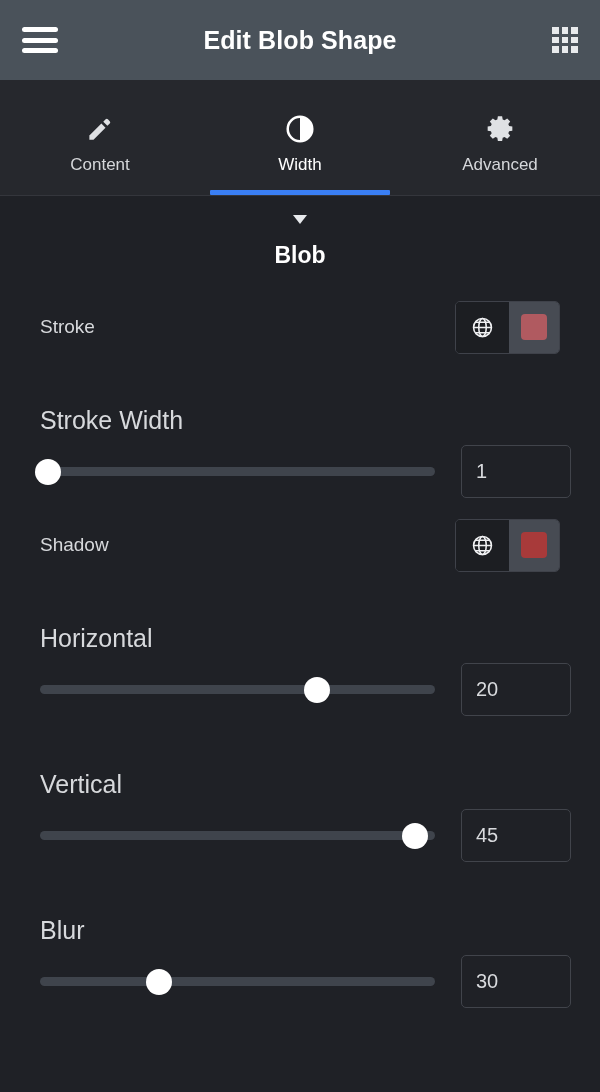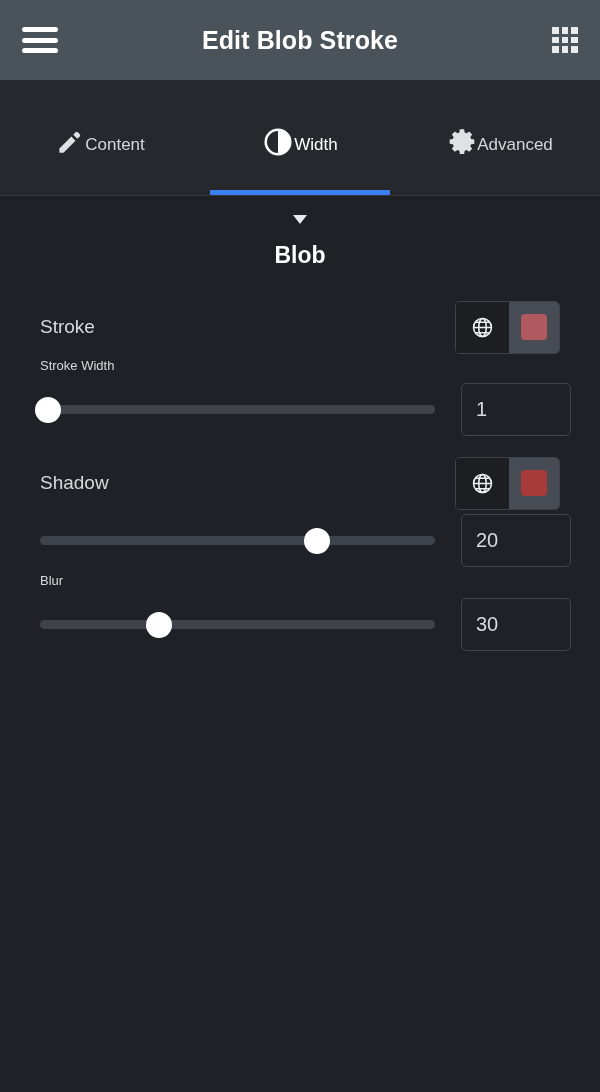--- a/index.html
+++ b/index.html
@@ -27,21 +27,21 @@
   .grid-icon { width:26px; height:26px; display:grid; grid-template-columns:repeat(3,1fr); grid-template-rows:repeat(3,1fr); gap:3px; cursor:pointer; z-index:2; }
   .grid-icon i { display:block; background:#e9ebed; }
 
   
   .tabs {
     height:116px; background:#26282d;
     display:flex; align-items:stretch;
     border-bottom:1px solid #34363c;
   }
   .tab {
-    flex:1; display:flex; 
+    flex:1; display:flex; flex-direction:column;
     align-items:center; justify-content:center;
     position:relative; cursor:pointer; padding-top:8px;
   }
   .tab-icon { height:40px; display:flex; align-items:center; justify-content:center; }
   .tab-label { font-size:17px; color:#d5d7da; margin-top:6px; }
   .tab.active .tab-label { color:#ffffff; }
   .tab-underline {
     position:absolute; bottom:0; left:50%; transform:translateX(-50%);
     width:180px; height:5px; background:#3a7ff4; border-radius:1px;
   }
@@ -57,21 +57,21 @@
   .caret-tri { width:0; height:0; border-left:7px solid transparent; border-right:7px solid transparent; border-top:9px solid #e7e9ec; }
   .section-title { font-size:23px; font-weight:bold; color:#ffffff; }
 
   
   .row {
     display:flex; align-items:center; justify-content:space-between;
     min-height:62px;
   }
   .row-label { font-size:19px; color:#d7d9dc; }
 
-  .field-label { font-size:13px; color:#d7d9dc; margin-bottom:10px; }
+  .field-label { font-size:25px; color:#d7d9dc; margin-bottom:10px;margin-top:48px; }
 
   
   .color-ctrl {
     display:flex; align-items:stretch;
     width:105px; height:53px;
     border:1px solid #3f424a; border-radius:5px;
     overflow:hidden; cursor:pointer;
   }
   .color-ctrl .globe-btn {
     width:53px; background:#1c1e22;
@@ -110,21 +110,21 @@
 </style>
 </head>
 <body>
 
 <div class="titlebar">
   <div class="hamburger">
     <span></span>
     <span></span>
     <span></span>
   </div>
-  <div class="titlebar-title">Edit Blob Stroke</div>
+  <div class="titlebar-title">Edit Blob Shape</div>
   <div class="grid-icon">
     <i></i>
       <i></i>
       <i></i>
     <i></i>
       <i></i>
       <i></i>
     <i></i>
       <i></i>
       <i></i>
@@ -219,30 +219,42 @@
           <line x1="5" y1="17" x2="19" y2="17"></line>
         </svg>
       </div>
       <div class="swatch-cell">
         <div class="swatch" style="background:#a83a3a"></div>
       </div>
     </div>
   </div>
 
   <div class="slider-group">
+    <div class="field-label">Horizontal</div>
     <div class="slider-row">
       <div class="slider-wrap">
         <div class="track">
           <div class="handle" style="left:70%"></div>
         </div>
       </div>
       <input class="num-input" type="text" value="20" style="">
     </div>
   </div>
 
+  <div class="slider-group">
+    <div class="field-label">Vertical</div>
+    <div class="slider-row">
+      <div class="slider-wrap">
+        <div class="track">
+          <div class="handle" style="left:95%"></div>
+        </div>
+      </div>
+      <input class="num-input" type="text" value="45" style="">
+    </div>
+  </div>
 
   <div class="slider-group">
     <div class="field-label">Blur</div>
     <div class="slider-row">
       <div class="slider-wrap">
         <div class="track">
           <div class="handle" style="left:30%"></div>
         </div>
       </div>
       <input class="num-input" type="text" value="30" style="">

